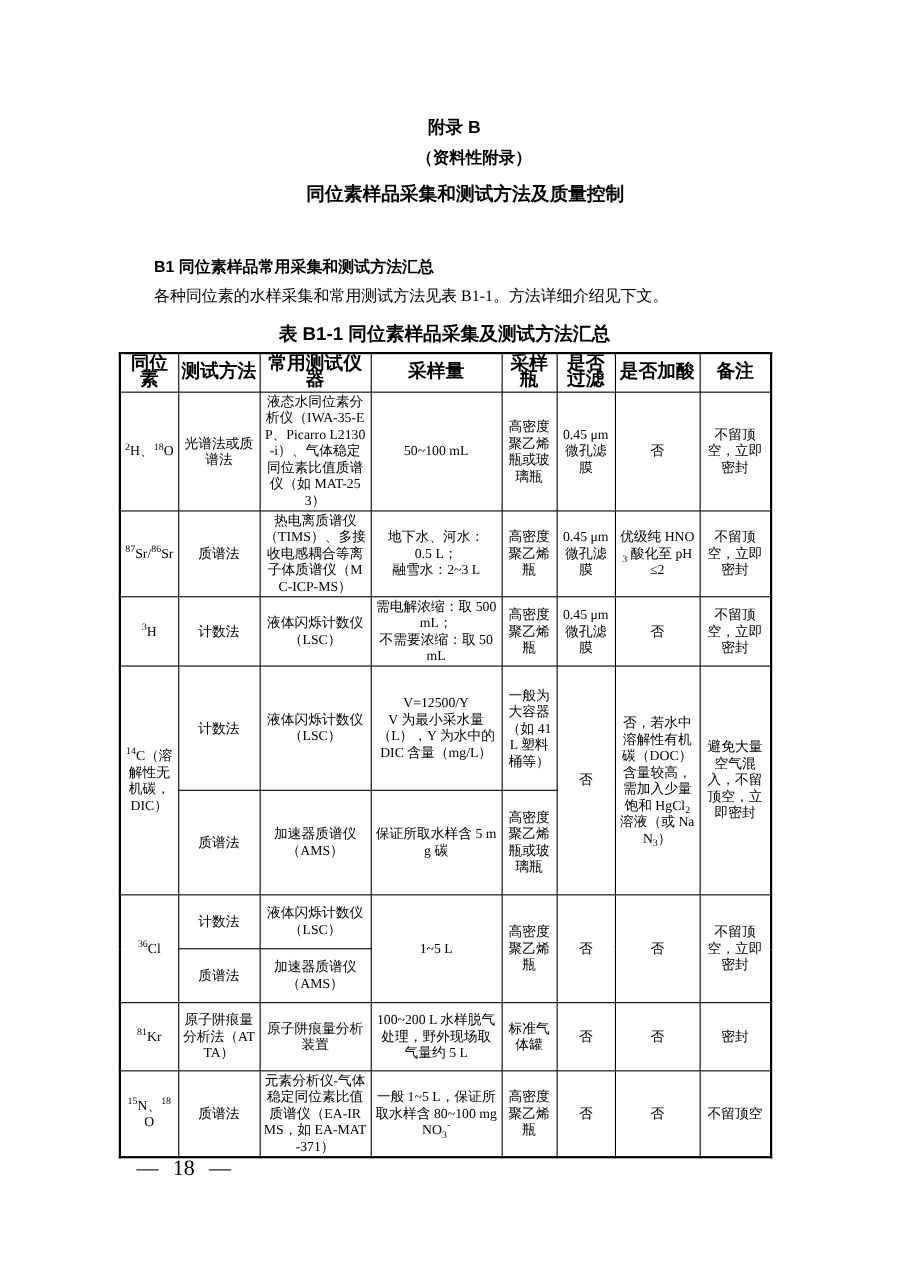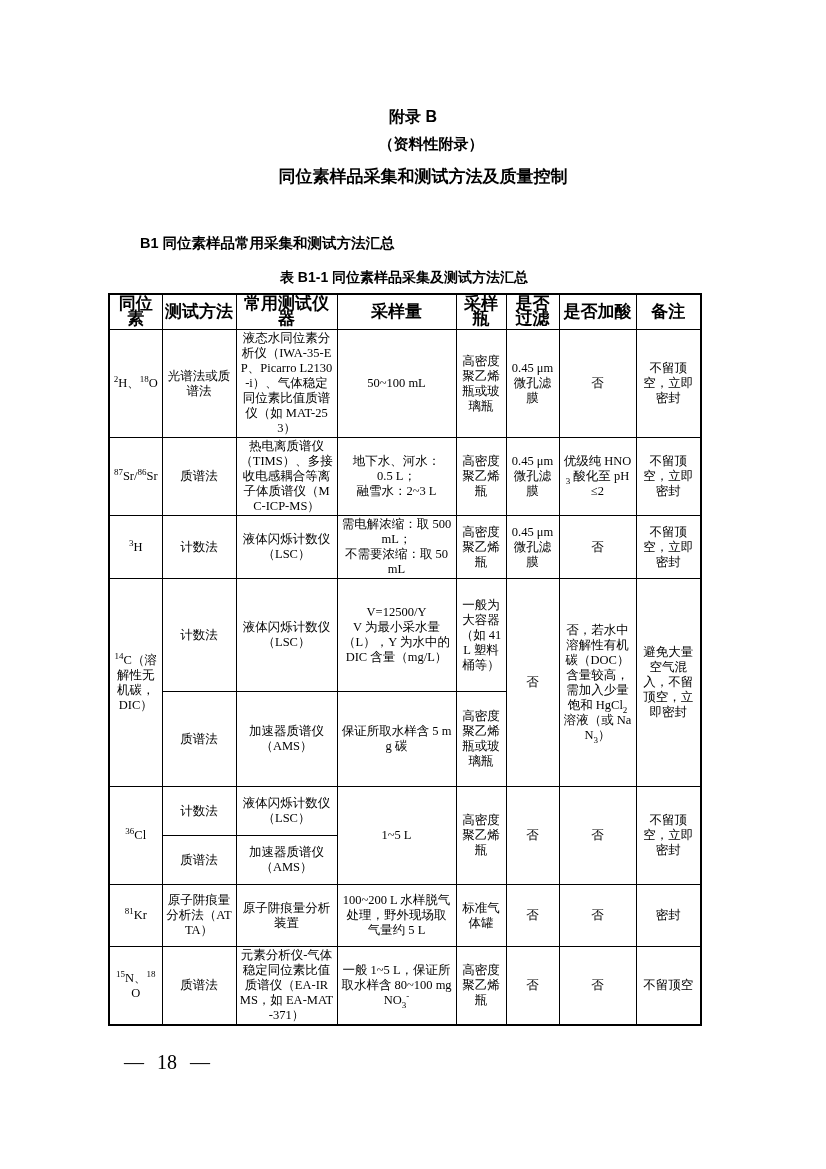--- a/index.html
+++ b/index.html
@@ -33,21 +33,21 @@
     font-family:"Liberation Sans",sans-serif;
     font-weight:bold;font-size:14.5px;line-height:20px;
   }
   .intro{
     margin:7px 0 0 32px;
     font-size:14.5px;line-height:20px;
   }
   .tbl-caption{
     margin-top:15px;text-align:center;
     font-family:"Liberation Sans",sans-serif;
-    font-weight:bold;font-size:14px;line-height:18px;
+    font-weight:bold;font-size:17px;line-height:18px;
   }
   table.iso{
     margin-top:7px;
     border-collapse:collapse;
     table-layout:fixed;
     width:592px;
     font-size:12.5px;line-height:15px;
     border:2px solid #000;
   }
   table.iso th, table.iso td{
@@ -83,20 +83,21 @@
 </head>
 <body>
 
 <div class="page">
   <div class="h-appendix">附录 B</div>
   <div class="h-type">（资料性附录）</div>
   <div class="h-title">同位素样品采集和测试方法及质量控制</div>
 
   <div class="content">
     <div class="sec-heading">B1 同位素样品常用采集和测试方法汇总</div>
+    <div class="intro">各种同位素的水样采集和常用测试方法见表 B1-1。方法详细介绍见下文。</div>
     <div class="tbl-caption">表 B1-1 同位素样品采集及测试方法汇总</div>
 
     <table class="iso">
       <colgroup>
         <col style="width:53px">
           <col style="width:74px">
           <col style="width:101px">
           <col style="width:119px">
         <col style="width:50px">
           <col style="width:53px">

